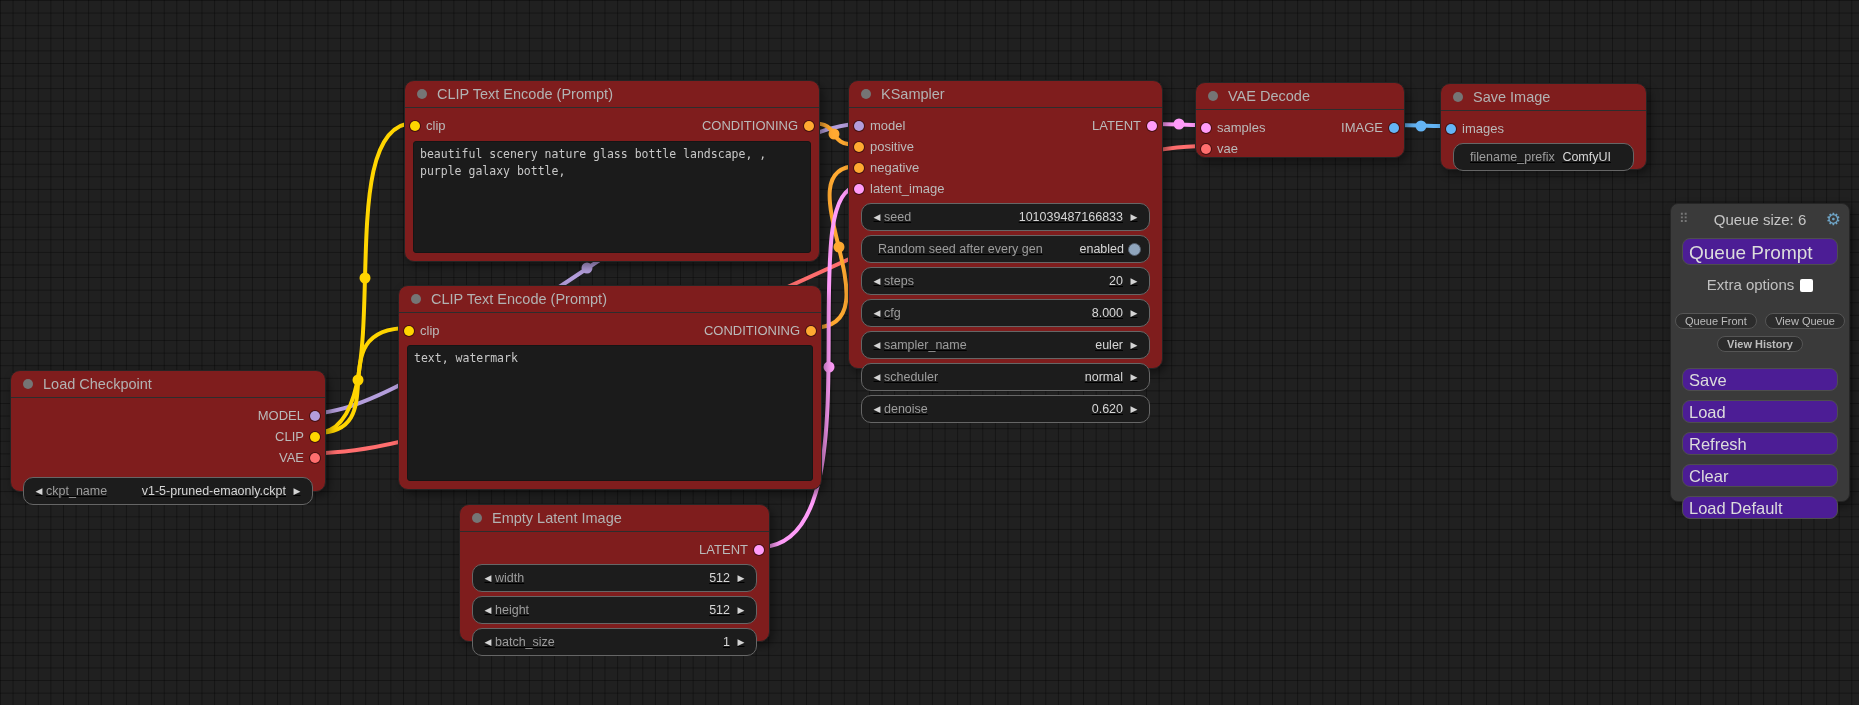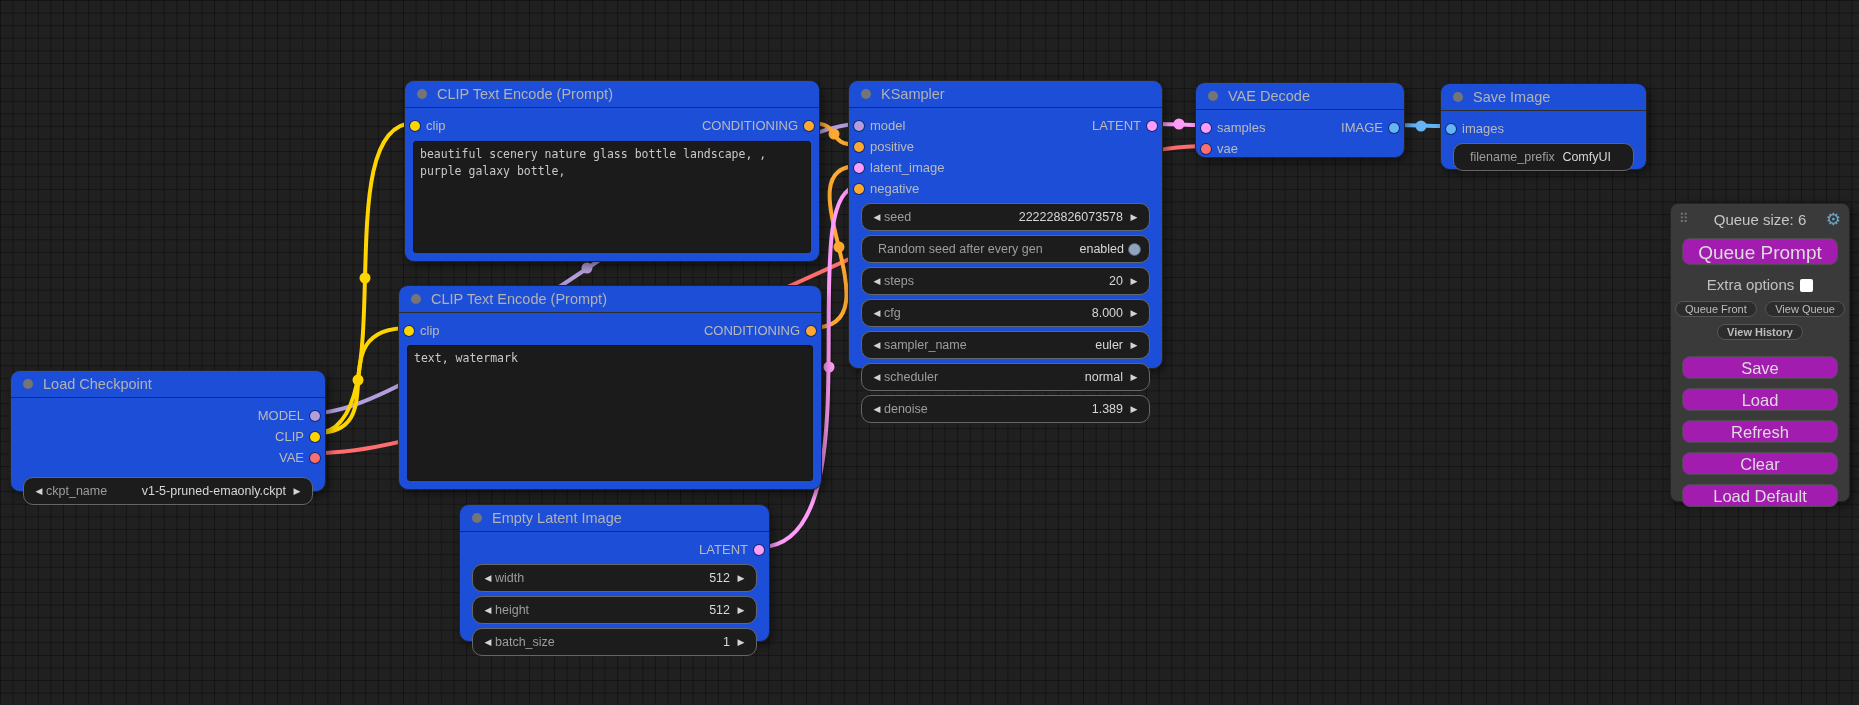--- a/index.html
+++ b/index.html
@@ -4,22 +4,22 @@
 <style>
   html,body{margin:0;padding:0;background:#202020;width:1859px;height:705px;overflow:hidden;
     font-family:"Liberation Sans",sans-serif;-webkit-font-smoothing:antialiased;}
   #canvas{position:absolute;inset:0;width:1859px;height:705px;
     background-color:#202020;
     background-image:
       linear-gradient(rgba(0,0,0,0.35) 1px, transparent 1px),
       linear-gradient(90deg, rgba(0,0,0,0.35) 1px, transparent 1px);
     background-size:12.6px 12.6px;}
   #wires{position:absolute;left:0;top:0;z-index:1;pointer-events:none;}
-  .node{position:absolute;z-index:2;background:#1d4ed8;border-radius:10px;
-    box-shadow:3px 4px 10px rgba(0,0,0,.45);border:1px solid #242424;box-sizing:border-box;}
+  .node{position:absolute;z-index:2;background:#7f1d1d;border-radius:10px;
+    box-shadow:3px 4px 10px rgba(0,0,0,.45);border:1px solid #242424;box-sizing:border-box;text-decoration:underline;}
   .ntitle{position:relative;height:26px;border-bottom:1px solid #2d2d2d;}
   .tdot{position:absolute;left:12px;top:8px;width:10px;height:10px;border-radius:50%;background:#757575;}
   .ttext{position:absolute;left:32px;top:5px;font-size:14.5px;color:#b2b2b2;white-space:nowrap;}
   .iorow{position:relative;height:21px;}
   .iopad{padding-top:7px;}
   .sdot{position:absolute;top:50%;width:10px;height:10px;border-radius:50%;margin-top:-5px;
     box-shadow:0 0 0 1px rgba(0,0,0,.45);}
   .in .sdot{left:5px;} .out .sdot{right:5px;}
   .slabel{position:absolute;top:3px;font-size:13px;color:#bababa;white-space:nowrap;}
   .in .slabel{left:21px;} .out .slabel{right:21px;}
@@ -34,27 +34,27 @@
     border-radius:3px;color:#c8c8c8;font-family:"DejaVu Sans Mono",monospace;font-size:11.5px;
     line-height:1.45;padding:4px 6px;resize:none;box-sizing:border-box;outline:none;}
   
   #qpanel{position:absolute;z-index:3;left:1670px;top:203px;width:180px;height:299px;
     background:#3a3a3a;border:1px solid #262626;border-radius:8px;
     box-shadow:3px 4px 10px rgba(0,0,0,.45);box-sizing:border-box;}
   .qhead{position:relative;height:30px;}
   .qdrag{position:absolute;left:8px;top:7px;color:#777;font-size:13px;letter-spacing:-1px;cursor:move;}
   .qsize{position:absolute;left:0;right:0;top:7px;text-align:center;font-size:15px;color:#c6c6c6;}
   .qgear{position:absolute;right:8px;top:5px;font-size:17px;color:#6fa5c7;cursor:pointer;}
-  .qbtn{display:block;margin:0 auto;background:#a21caf;border:1px solid #4e4e4e;border-radius:8px;
-    color:#dcdcdc;text-align:center;cursor:pointer;font-family:"Liberation Sans",sans-serif;}
+  .qbtn{display:block;margin:0 auto;background:#4c1d95;border:1px solid #4e4e4e;border-radius:8px;
+    color:#dcdcdc;text-align:left;cursor:pointer;font-family:"Liberation Sans",sans-serif;}
   #qprompt{width:156px;height:27px;font-size:19px;line-height:25px;margin-top:4px;}
   .extra{margin-top:11px;text-align:center;font-size:15px;color:#c0c0c0;}
   .chk{display:inline-block;width:13px;height:13px;background:#fff;border-radius:2px;
     vertical-align:-2px;margin-left:6px;cursor:pointer;}
-  .qsmallrow{margin-top:6px;text-align:center;}
+  .qsmallrow{margin-top:18px;text-align:center;}
   .qsmall{display:inline-block;background:#2c2c2c;border:1px solid #555;border-radius:8px;
     color:#bdbdbd;font-size:11px;padding:1px 9px;margin:0 2px;cursor:pointer;}
   .qmainrow{margin-top:16px;}
   .qmain{width:156px;height:23px;font-size:16.5px;line-height:21px;margin-bottom:9px;}
 </style>
 </head>
 <body>
 
 <div id="canvas"></div>
 
@@ -169,35 +169,35 @@
         </div>
     </div>
     <div class="iorow">
         <div class="slot in">
       <span class="sdot" style="background:#FFA931"></span>
       <span class="slabel">positive</span>
         </div>
       </div>
     <div class="iorow">
         <div class="slot in">
+      <span class="sdot" style="background:#FFA931"></span>
+      <span class="slabel">negative</span>
+        </div>
+      </div>
+    <div class="iorow">
+        <div class="slot in">
       <span class="sdot" style="background:#FF9CF9"></span>
       <span class="slabel">latent_image</span>
         </div>
       </div>
-    <div class="iorow">
-        <div class="slot in">
-      <span class="sdot" style="background:#FFA931"></span>
-      <span class="slabel">negative</span>
-        </div>
-      </div>
   </div>
   <div class="widget">
     <span class="warr">◀</span>
     <span class="wlabel">seed</span>
-    <span class="wvalue">222228826073578</span>
+    <span class="wvalue">101039487166833</span>
     <span class="warr">▶</span>
   </div>
   <div class="widget">
     <span class="wlabel" style="padding-left:8px;">Random seed after every gen</span>
     <span class="wvalue">enabled</span>
     <span class="toggle-dot"></span>
   </div>
   <div class="widget">
     <span class="warr">◀</span>
     <span class="wlabel">steps</span>
@@ -218,21 +218,21 @@
   </div>
   <div class="widget">
     <span class="warr">◀</span>
     <span class="wlabel">scheduler</span>
     <span class="wvalue">normal</span>
     <span class="warr">▶</span>
   </div>
   <div class="widget">
     <span class="warr">◀</span>
     <span class="wlabel">denoise</span>
-    <span class="wvalue">1.389</span>
+    <span class="wvalue">0.620</span>
     <span class="warr">▶</span>
   </div>
 </div>
 
 <div class="node" style="left:1195px;top:82px;width:210px;height:76px;">
   <div class="ntitle">
     <span class="tdot"></span>
     <span class="ttext">VAE Decode</span>
   </div>
   <div class="iopad">

